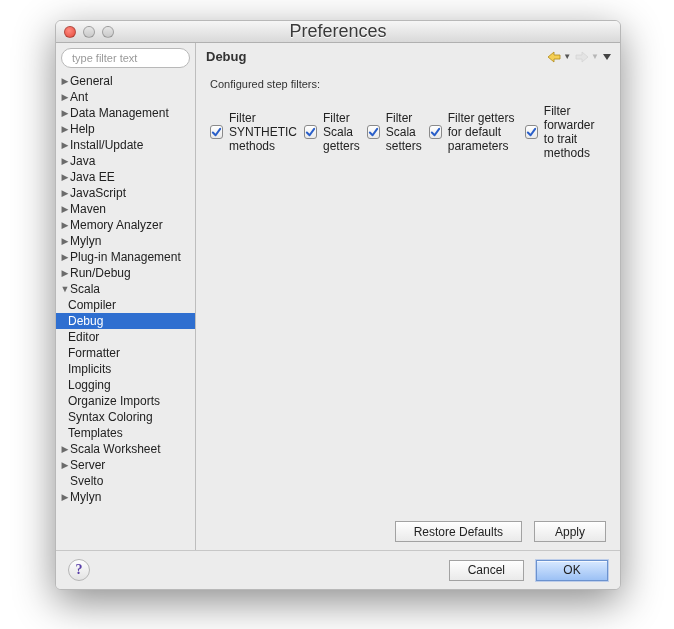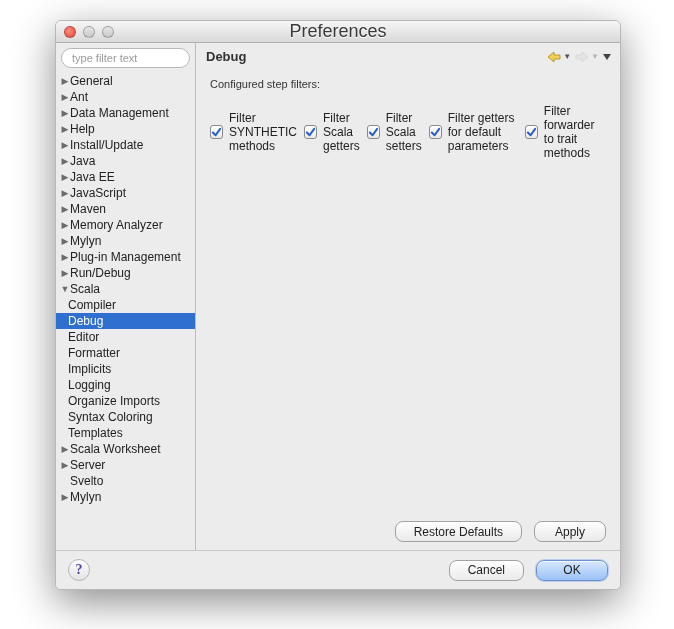--- a/index.html
+++ b/index.html
@@ -35,21 +35,21 @@
   .section-label { font-size:11px; color:#333; margin-bottom:14px; }
   .opts { display:flex; flex-direction:row; gap:6px; }
   .opt { display:flex; align-items:center; gap:6px; font-size:11px; color:#222; }
   .chk { width:14px; height:14px; border:1px solid #8a8a8a; border-radius:3px; background:linear-gradient(#fff,#e9e9e9); display:flex; align-items:center; justify-content:center; }
   .chk svg { width:11px; height:11px; }
   .local-btns { display:flex; justify-content:flex-end; gap:12px; margin-top:auto; padding-top:10px; }
   .bottom { border-top:1px solid #c7c7c7; padding:8px 12px; display:flex; align-items:center; justify-content:space-between; background:#ececec; }
   .help-icon { width:22px; height:22px; border-radius:50%; border:1px solid #b7b7b7; background:linear-gradient(#fefefe,#e3e3e3); display:flex; align-items:center; justify-content:center; }
   .help-icon span { font-family: Georgia, serif; font-size:14px; color:#5a3fa8; font-weight:bold; }
   .mainbtns { display:flex; gap:12px; }
-  .btn { height:21px; padding:0 18px; border:1px solid #a2a2a2; border-radius:8px; background:linear-gradient(#fefefe,#eaeaea); font-size:12px; color:#222; display:flex; align-items:center; justify-content:center; min-width:72px; box-shadow:0 1px 0 rgba(255,255,255,.6) inset; }
+  .btn { height:21px; padding:0 18px; border:1px solid #a2a2a2; border-radius:0; background:linear-gradient(#fefefe,#eaeaea); font-size:12px; color:#222; display:flex; align-items:center; justify-content:center; min-width:72px; box-shadow:0 1px 0 rgba(255,255,255,.6) inset; }
   .btn.default { background:linear-gradient(#d7e8ff,#9cc1f5); border-color:#6b92cf; box-shadow:0 0 0 1px rgba(120,160,230,.4), 0 1px 0 rgba(255,255,255,.7) inset; }
   .arrow-left-svg, .arrow-right-svg { width:14px; height:12px; }
   .menu-chev { width:8px; height:6px; }
 </style>
 </head>
 <body>
 
 <div class="shadow-wrap">
   <div class="titlebar">
     <div class="traffic">

